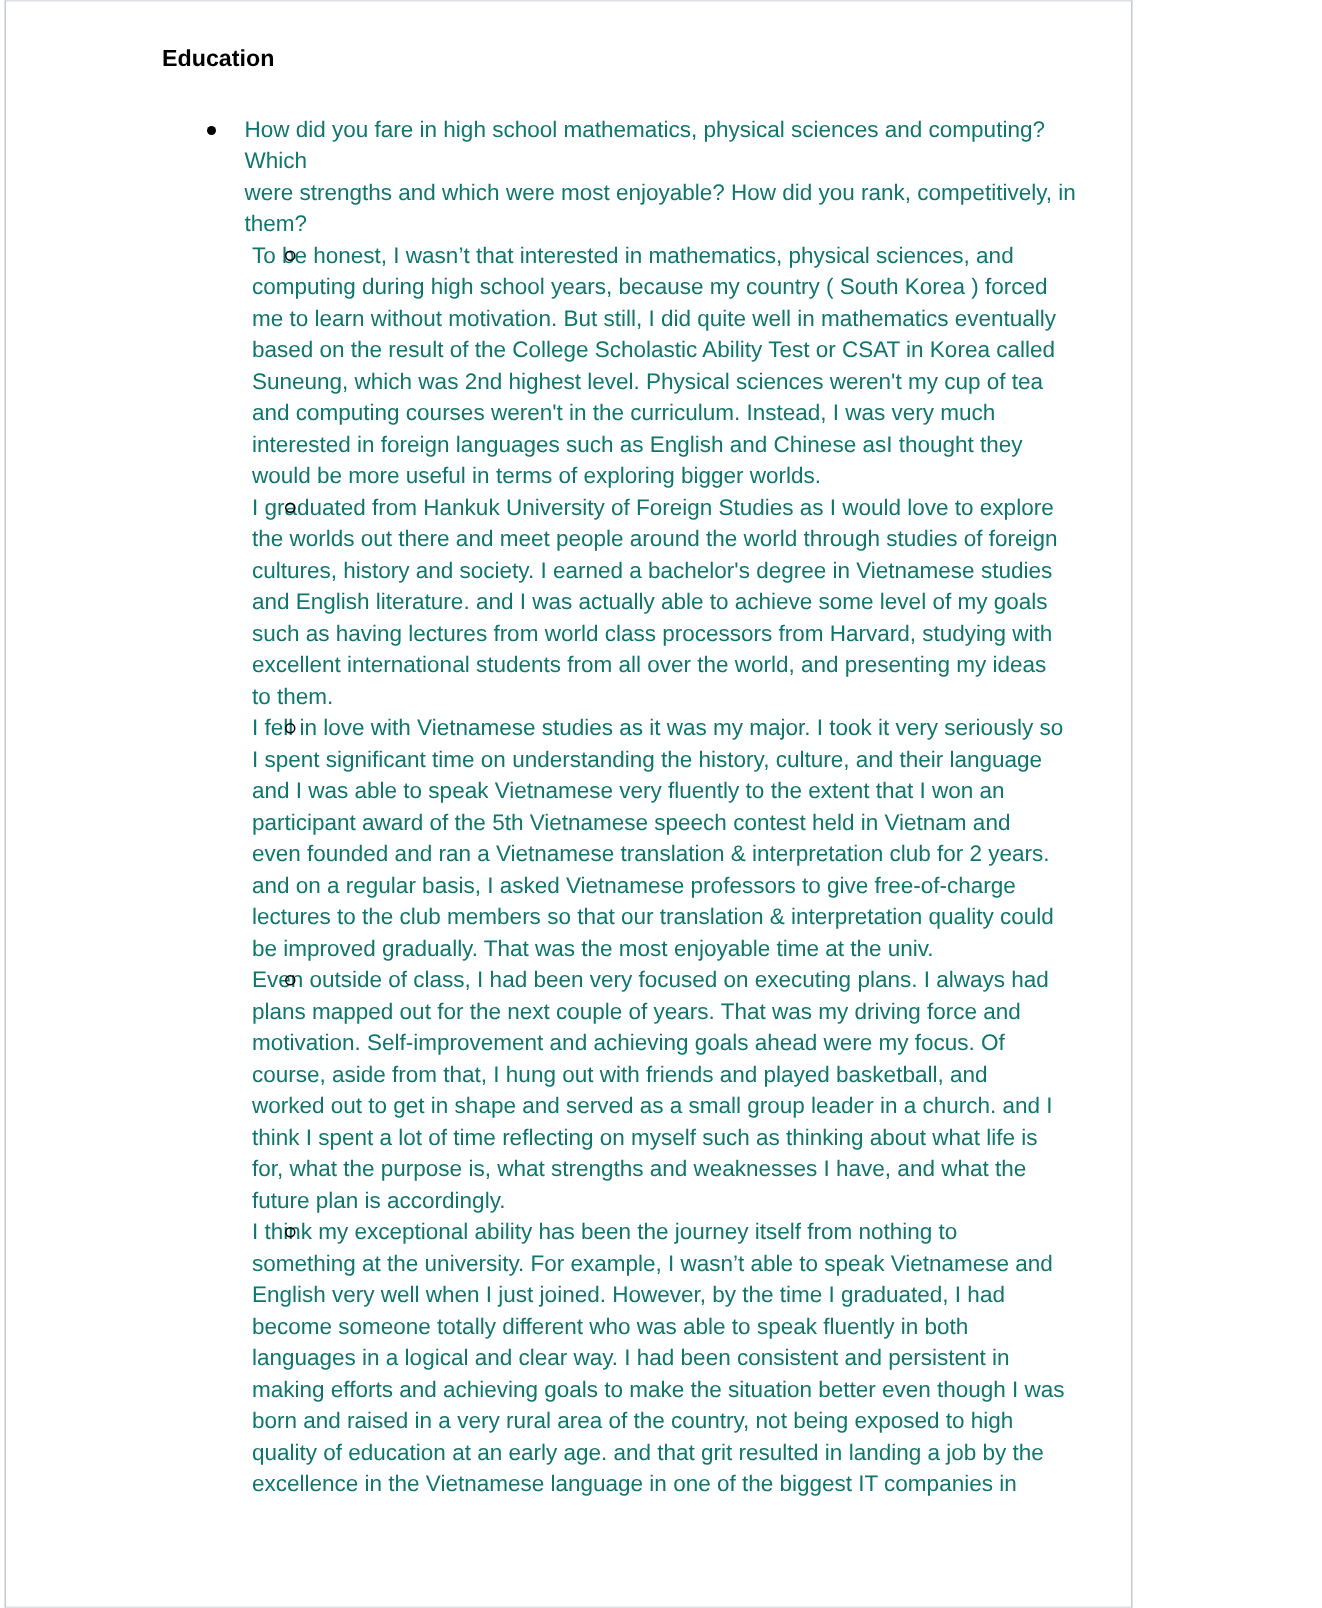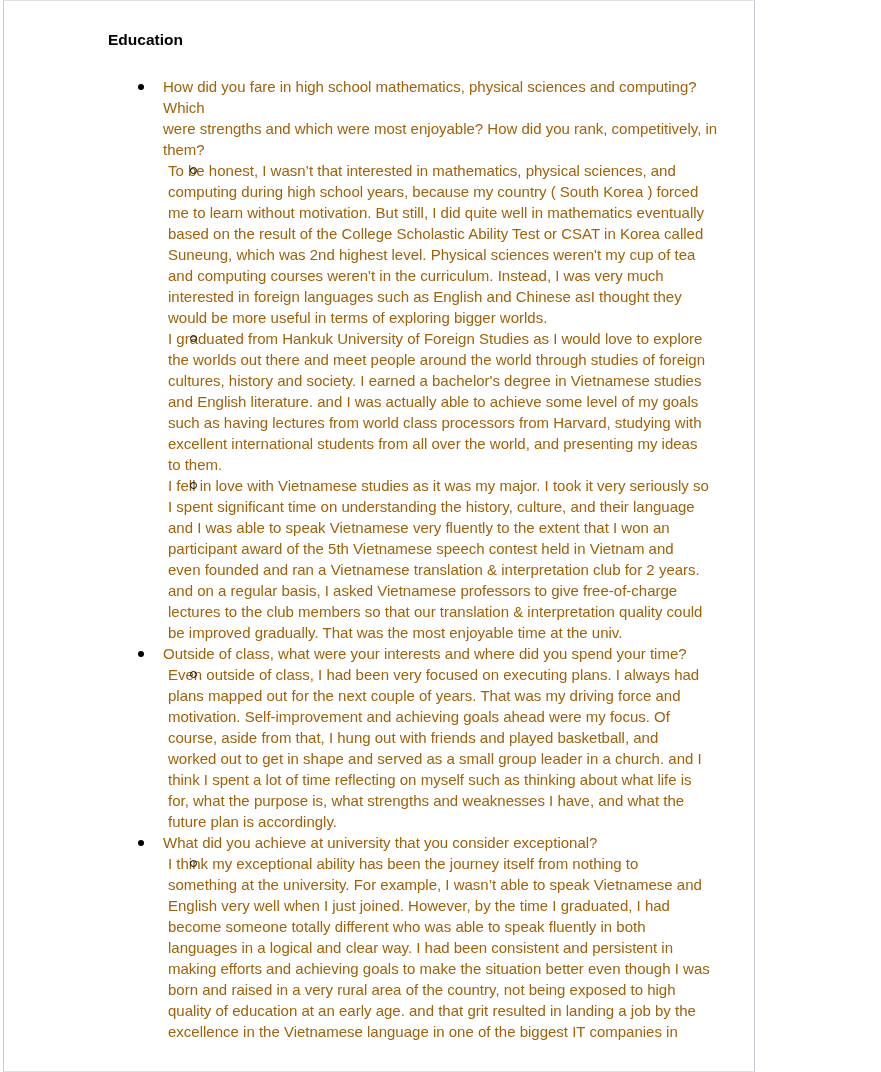--- a/index.html
+++ b/index.html
@@ -29,21 +29,21 @@
     font-size: 15.5px;
     font-weight: bold;
     line-height: 21px;
     color: #000000;
     margin: 0 0 26px 0;
   }
   .row { position: relative; }
   .text {
     font-size: 15px;
     line-height: 21px;
-    color: #a16207;
+    color: #0f766e;
     white-space: pre-line;
   }
   .q-row .text { margin-left: 55px; }
   .a-row .text { margin-left: 60px; }
   .dot {
     position: absolute;
     left: 30px;
     top: 8px;
     width: 6px;
     height: 6px;
@@ -98,38 +98,30 @@
         <span class="circ"></span>
         <div class="text">I fell in love with Vietnamese studies as it was my major. I took it very seriously so
 I spent significant time on understanding the history, culture, and their language
 and I was able to speak Vietnamese very fluently to the extent that I won an
 participant award of the 5th Vietnamese speech contest held in Vietnam and
 even founded and ran a Vietnamese translation &amp; interpretation club for 2 years.
 and on a regular basis, I asked Vietnamese professors to give free-of-charge
 lectures to the club members so that our translation &amp; interpretation quality could
 be improved gradually. That was the most enjoyable time at the univ.</div>
       </div>
-      <div class="row q-row">
-        <span class="dot"></span>
-        <div class="text">Outside of class, what were your interests and where did you spend your time?</div>
-      </div>
       <div class="row a-row">
         <span class="circ"></span>
         <div class="text">Even outside of class, I had been very focused on executing plans. I always had
 plans mapped out for the next couple of years. That was my driving force and
 motivation. Self-improvement and achieving goals ahead were my focus. Of
 course, aside from that, I hung out with friends and played basketball, and
 worked out to get in shape and served as a small group leader in a church. and I
 think I spent a lot of time reflecting on myself such as thinking about what life is
 for, what the purpose is, what strengths and weaknesses I have, and what the
 future plan is accordingly.</div>
-      </div>
-      <div class="row q-row">
-        <span class="dot"></span>
-        <div class="text">What did you achieve at university that you consider exceptional?</div>
       </div>
       <div class="row a-row">
         <span class="circ"></span>
         <div class="text">I think my exceptional ability has been the journey itself from nothing to
 something at the university. For example, I wasn’t able to speak Vietnamese and
 English very well when I just joined. However, by the time I graduated, I had
 become someone totally different who was able to speak fluently in both
 languages in a logical and clear way. I had been consistent and persistent in
 making efforts and achieving goals to make the situation better even though I was
 born and raised in a very rural area of the country, not being exposed to high

